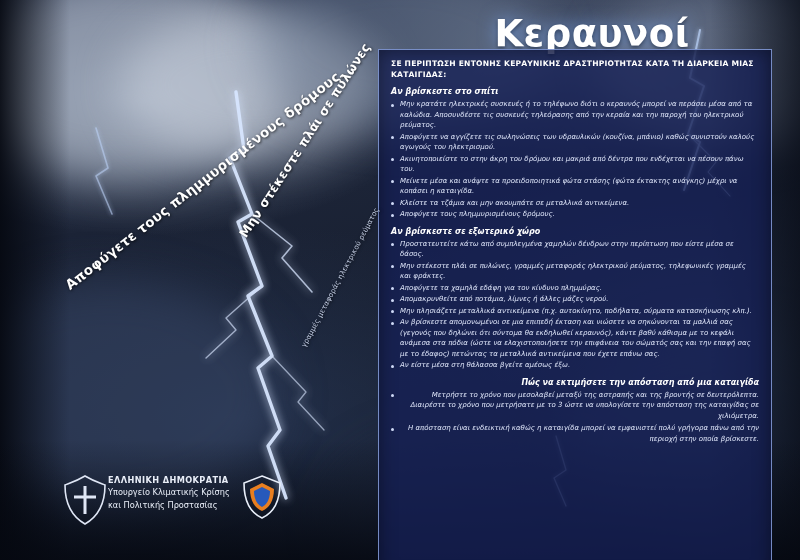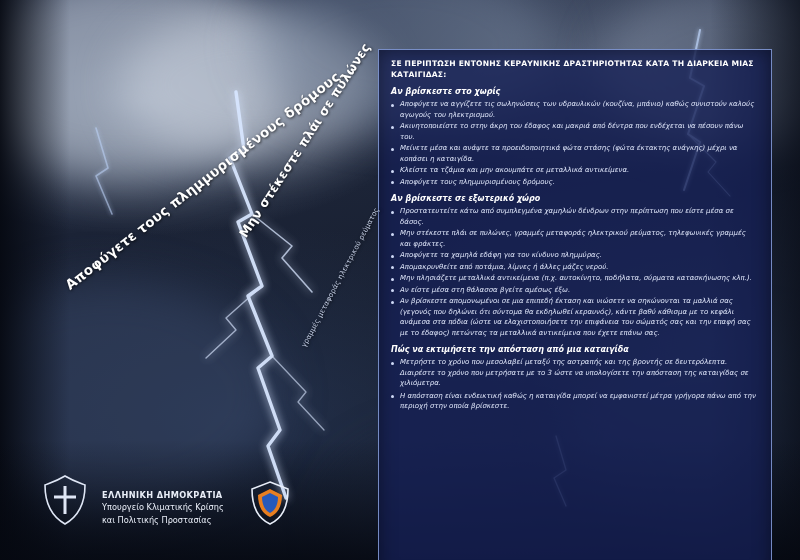--- a/index.html
+++ b/index.html
@@ -59,42 +59,42 @@
   }
   ul.items{list-style:none;margin:0;padding:0;}
   ul.items li{
     position:relative;font-size:7px;line-height:1.5;color:#dfe6fa;
     padding-left:9px;margin-bottom:1px;font-style:italic;
   }
   ul.items li:before{
     content:"";position:absolute;left:0;top:4.5px;width:3px;height:3px;
     background:#cfd9f6;border-radius:50%;
   }
-  .last-sec{margin-top:2px;}
+  .last-sec{margin-top:2px;text-align:right;}
   .last-sec p{
     font-size:7px;line-height:1.5;color:#dfe6fa;margin:0 0 2px 0;
     font-style:italic;padding-left:9px;position:relative;
   }
   .last-sec p:before{
     content:"";position:absolute;left:0;top:4.5px;width:3px;height:3px;
     background:#cfd9f6;border-radius:50%;
   }
 
   
   .curve-text{position:absolute;color:#ffffff;font-weight:bold;
     text-shadow:0 1px 3px rgba(0,0,0,.8);}
   .curve1{left:62px;top:280px;transform:rotate(-38deg);transform-origin:left top;
     font-size:13.5px;letter-spacing:.3px;}
   .curve2{left:236px;top:232px;transform:rotate(-57deg);transform-origin:left top;
     font-size:12.5px;letter-spacing:.3px;}
   .curve3{left:300px;top:345px;transform:rotate(-62deg);transform-origin:left top;
     font-size:7px;color:#c8d2e8;font-weight:normal;letter-spacing:.2px;}
 
   
-  .footer{position:absolute;left:42px;bottom:34px;display:flex;align-items:flex-end;gap:14px;}
+  .footer{position:absolute;left:62px;bottom:34px;display:flex;align-items:flex-start;}
   .emblem{width:46px;height:52px;position:relative;}
   .gov-text{color:#e9eef8;font-size:8.2px;line-height:1.5;}
   .gov-text .l1{font-weight:bold;letter-spacing:.4px;}
   .civ-logo{width:44px;height:46px;position:relative;margin-left:10px;}
 </style>
 </head>
 <body>
 
 <div class="poster">
 
@@ -133,51 +133,53 @@
       <path d="M272,356 L306,392 L298,402 L324,430" stroke-width="1.3" opacity=".65"></path>
     </g>
     <g filter="url(#glow2)" stroke="#bcd2f7" fill="none" stroke-linecap="round" stroke-linejoin="round" opacity="0.8">
       <path d="M700,30 L690,78 L704,86 L688,134 L700,142 L684,190" stroke-width="2"></path>
       <path d="M688,134 L716,162 L708,172 L730,196" stroke-width="1.1" opacity=".7"></path>
       <path d="M96,128 L108,168 L96,176 L112,214" stroke-width="1.6" opacity=".75"></path>
       <path d="M556,436 L566,470 L554,478 L566,506" stroke-width="1.3" opacity=".5"></path>
     </g>
   </svg>
 
+  <div class="title">Κεραυνοί</div>
 
   <div class="panel">
     <div class="intro">ΣΕ ΠΕΡΙΠΤΩΣΗ ΕΝΤΟΝΗΣ ΚΕΡΑΥΝΙΚΗΣ ΔΡΑΣΤΗΡΙΟΤΗΤΑΣ ΚΑΤΑ ΤΗ ΔΙΑΡΚΕΙΑ ΜΙΑΣ ΚΑΤΑΙΓΙΔΑΣ:</div>
 
-    <div class="sec-title">Αν βρίσκεστε στο χωρίς</div>
+    <div class="sec-title">Αν βρίσκεστε στο σπίτι</div>
     <ul class="items">
+      <li>Μην κρατάτε ηλεκτρικές συσκευές ή το τηλέφωνο διότι ο κεραυνός μπορεί να περάσει μέσα από τα καλώδια. Αποσυνδέστε τις συσκευές τηλεόρασης από την κεραία και την παροχή του ηλεκτρικού ρεύματος.</li>
       <li>Αποφύγετε να αγγίζετε τις σωληνώσεις των υδραυλικών (κουζίνα, μπάνιο) καθώς συνιστούν καλούς αγωγούς του ηλεκτρισμού.</li>
     </ul>
 
     <ul class="items">
-      <li>Ακινητοποιείστε το στην άκρη του έδαφος και μακριά από δέντρα που ενδέχεται να πέσουν πάνω του.</li>
+      <li>Ακινητοποιείστε το στην άκρη του δρόμου και μακριά από δέντρα που ενδέχεται να πέσουν πάνω του.</li>
       <li>Μείνετε μέσα και ανάψτε τα προειδοποιητικά φώτα στάσης (φώτα έκτακτης ανάγκης) μέχρι να κοπάσει η καταιγίδα.</li>
       <li>Κλείστε τα τζάμια και μην ακουμπάτε σε μεταλλικά αντικείμενα.</li>
       <li>Αποφύγετε τους πλημμυρισμένους δρόμους.</li>
     </ul>
 
     <div class="sec-title">Αν βρίσκεστε σε εξωτερικό χώρο</div>
     <ul class="items">
       <li>Προστατευτείτε κάτω από συμπλεγμένα χαμηλών δένδρων στην περίπτωση που είστε μέσα σε δάσος.</li>
       <li>Μην στέκεστε πλάι σε πυλώνες, γραμμές μεταφοράς ηλεκτρικού ρεύματος, τηλεφωνικές γραμμές και φράκτες.</li>
       <li>Αποφύγετε τα χαμηλά εδάφη για τον κίνδυνο πλημμύρας.</li>
       <li>Απομακρυνθείτε από ποτάμια, λίμνες ή άλλες μάζες νερού.</li>
       <li>Μην πλησιάζετε μεταλλικά αντικείμενα (π.χ. αυτοκίνητο, ποδήλατα, σύρματα κατασκήνωσης κλπ.).</li>
+      <li>Αν βρίσκεστε απομονωμένοι σε μια επιπεδή έκταση και νιώσετε να σηκώνονται τα μαλλιά σας (γεγονός που δηλώνει ότι σύντομα θα εκδηλωθεί κεραυνός), κάντε βαθύ κάθισμα με το κεφάλι ανάμεσα στα πόδια (ώστε να ελαχιστοποιήσετε την επιφάνεια του σώματός σας και την επαφή σας με το έδαφος) πετώντας τα μεταλλικά αντικείμενα που έχετε επάνω σας.</li>
       <li>Αν είστε μέσα στη θάλασσα βγείτε αμέσως έξω.</li>
-      <li>Αν βρίσκεστε απομονωμένοι σε μια επιπεδή έκταση και νιώσετε να σηκώνονται τα μαλλιά σας (γεγονός που δηλώνει ότι σύντομα θα εκδηλωθεί κεραυνός), κάντε βαθύ κάθισμα με το κεφάλι ανάμεσα στα πόδια (ώστε να ελαχιστοποιήσετε την επιφάνεια του σώματός σας και την επαφή σας με το έδαφος) πετώντας τα μεταλλικά αντικείμενα που έχετε επάνω σας.</li>
     </ul>
 
     <div class="last-sec">
       <div class="sec-title">Πώς να εκτιμήσετε την απόσταση από μια καταιγίδα</div>
       <p>Μετρήστε το χρόνο που μεσολαβεί μεταξύ της αστραπής και της βροντής σε δευτερόλεπτα. Διαιρέστε το χρόνο που μετρήσατε με το 3 ώστε να υπολογίσετε την απόσταση της καταιγίδας σε χιλιόμετρα.</p>
-      <p>Η απόσταση είναι ενδεικτική καθώς η καταιγίδα μπορεί να εμφανιστεί μέτρα γρήγορα πάνω από την περιοχή στην οποία βρίσκεστε.</p>
+      <p>Η απόσταση είναι ενδεικτική καθώς η καταιγίδα μπορεί να εμφανιστεί πολύ γρήγορα πάνω από την περιοχή στην οποία βρίσκεστε.</p>
     </div>
   </div>
 
   <div class="curve-text curve1">Αποφύγετε τους πλημμυρισμένους δρόμους.</div>
   <div class="curve-text curve2">Μην στέκεστε πλάι σε πυλώνες</div>
   <div class="curve-text curve3">γραμμές μεταφοράς ηλεκτρικού ρεύματος</div>
 
   <div class="footer">
     <div class="emblem">
       <svg width="46" height="52" viewBox="0 0 46 52">

